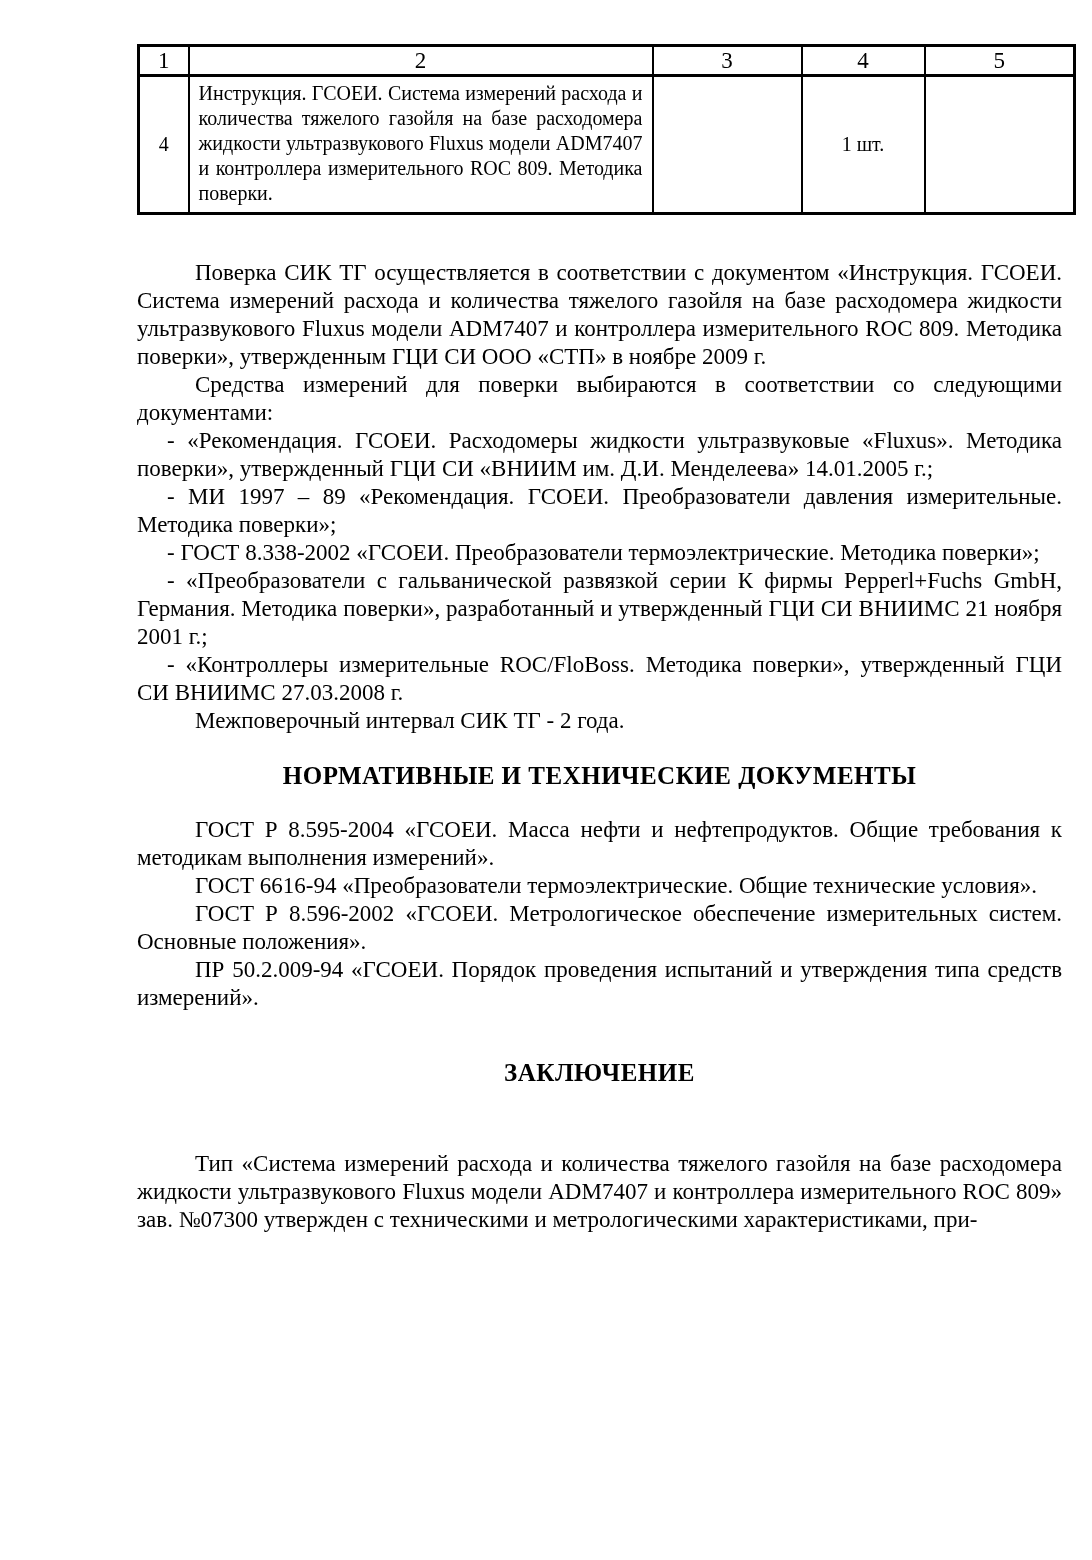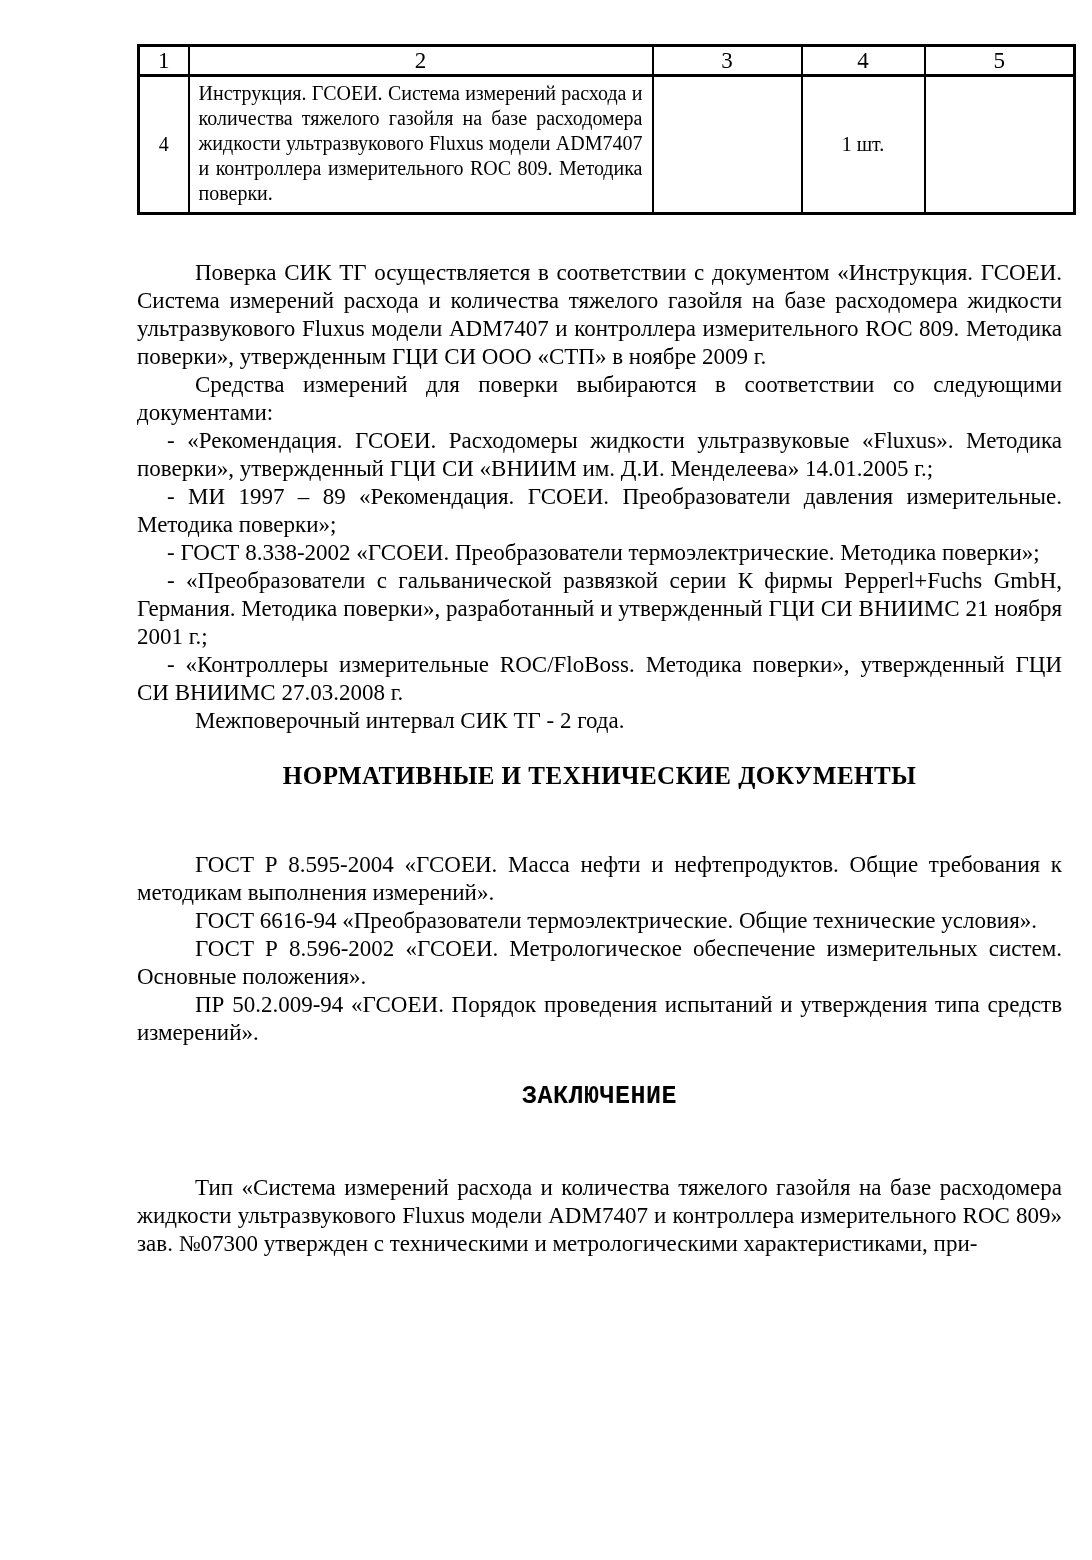--- a/index.html
+++ b/index.html
@@ -62,22 +62,22 @@
     text-align: justify;
   }
   h2.sec {
     text-align: center;
     font-size: 25px;
     font-weight: bold;
     line-height: 30px;
     letter-spacing: 0.5px;
   }
   h2.poverka-h   { margin: 0 0 62px 0; }
-  h2.norm-h      { margin: 26px 0 60px 0; }
-  h2.concl-h     { margin: 35px 0 62px 0; font-family: Liberation Mono, monospace; }
+  h2.norm-h      { margin: 26px 0 25px 0; }
+  h2.concl-h     { margin: 46px 0 62px 0; }
   p.ind  { text-indent: 58px; }
   p.dash { text-indent: 30px; }
 </style>
 </head>
 <body>
 
 <div class="page">
   <div class="content">
 
     <table class="spec">

